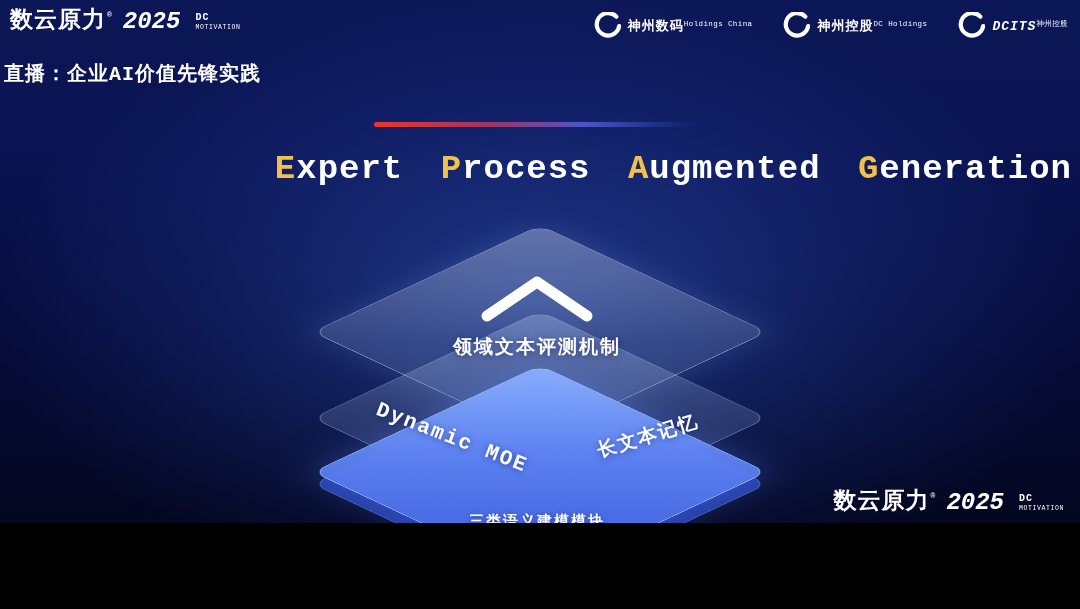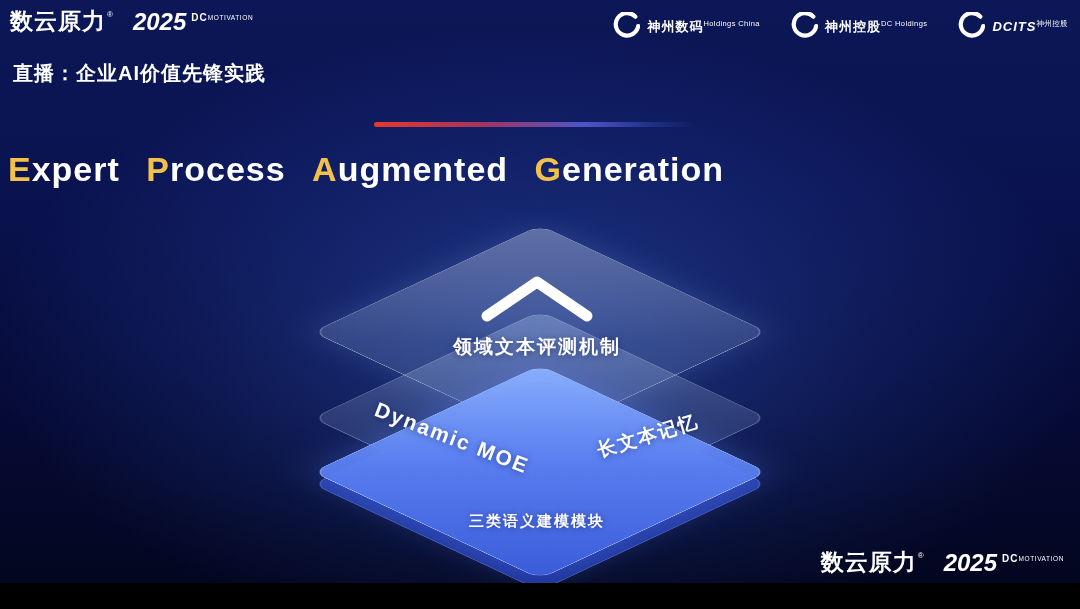--- a/index.html
+++ b/index.html
@@ -1,40 +1,40 @@
 <!DOCTYPE html>
 <html><head>
 <meta charset="utf-8">
 <style>
   html,body{margin:0;padding:0;background:#000;}
   .stage{
-    position:relative;width:1080px;height:583px;overflow:hidden;
-    font-family:Liberation Sans, sans-serif;
+    position:relative;width:1080px;height:523px;overflow:hidden;
+    font-family:Liberation Mono, monospace;
     background:
       radial-gradient(ellipse 760px 430px at 50% 58%, rgba(62,110,228,0.42) 0%, rgba(52,92,210,0.16) 45%, rgba(0,0,0,0) 72%),
       linear-gradient(180deg,#0c1757 0%,#0a1350 32%,#060b38 68%,#03061f 100%);
     color:#fff;
   }
   
   .brand{position:absolute;display:flex;align-items:flex-start;line-height:1;}
   .brand-top{left:10px;top:10px;}
   .brand-bottom{right:16px;bottom:8px;}
   .brand-name{font-size:23px;font-weight:bold;letter-spacing:1px;}
   .brand-reg{font-size:8px;margin:1px 1px 0 1px;}
-  .brand-year{font-size:24px;font-weight:bold;font-style:italic;margin-left:19px;}
-  .brand-col{display:flex;flex-direction:row;margin-left:5px;margin-top:3px;}
+  .brand-year{font-size:24px;font-weight:bold;font-style:italic;margin-left:10px;}
+  .brand-col{display:flex;flex-direction:column;margin-left:15px;margin-top:3px;}
   .brand-dc{font-size:10px;font-weight:bold;letter-spacing:1px;}
   .brand-motivation{font-size:6.5px;letter-spacing:0.6px;margin-top:2px;}
   
-  .live-label{position:absolute;left:13px;top:60px;font-size:20px;font-weight:bold;letter-spacing:1px;}
+  .live-label{position:absolute;left:4px;top:60px;font-size:20px;font-weight:bold;letter-spacing:1px;}
   .slide-title{position:absolute;left:50%;top:58px;transform:translateX(-50%);
     font-size:27px;font-weight:bold;letter-spacing:2px;color:#f2c14b;white-space:nowrap;}
   .divider{position:absolute;left:374px;top:122px;width:324px;height:5px;border-radius:3px;
     background:linear-gradient(90deg,#e8372c 0%,#a03462 35%,#4d55c8 65%,rgba(61,90,220,0.25) 88%,rgba(61,90,220,0) 100%);}
-  .subtitle{position:absolute;left:0;top:150px;width:100%;text-align:left;
+  .subtitle{position:absolute;left:0;top:150px;width:100%;text-align:right;
     font-size:34px;font-weight:600;letter-spacing:1px;}
   .subtitle .word{margin:0 8px;}
   .accent{color:#f2c14b;}
   
   .partners{position:absolute;right:12px;top:12px;display:flex;gap:28px;align-items:center;}
   .partner{display:flex;align-items:center;gap:7px;}
   .partner-icon{width:30px;height:30px;flex:0 0 auto;}
   .partner-text{display:flex;flex-direction:row;line-height:1.15;}
   .partner-name{font-size:13px;font-weight:bold;letter-spacing:1px;}
   .partner-name.it{font-style:italic;}

